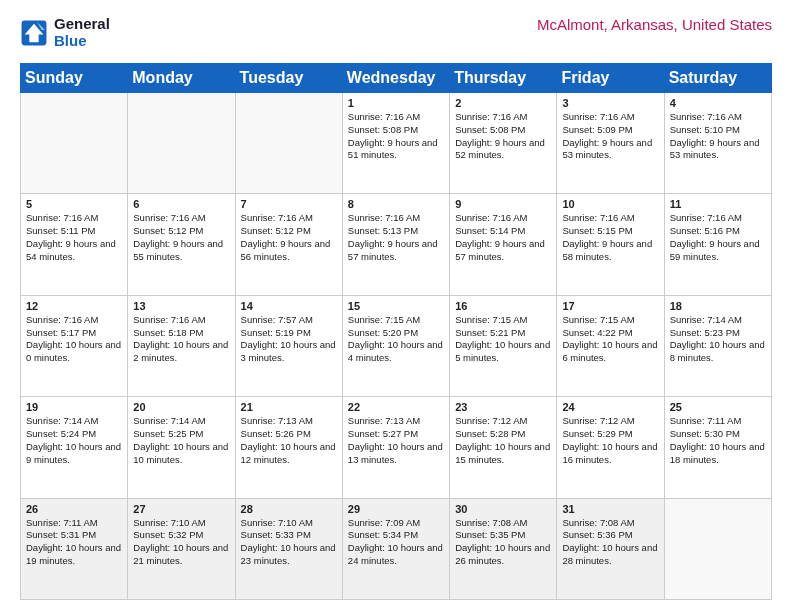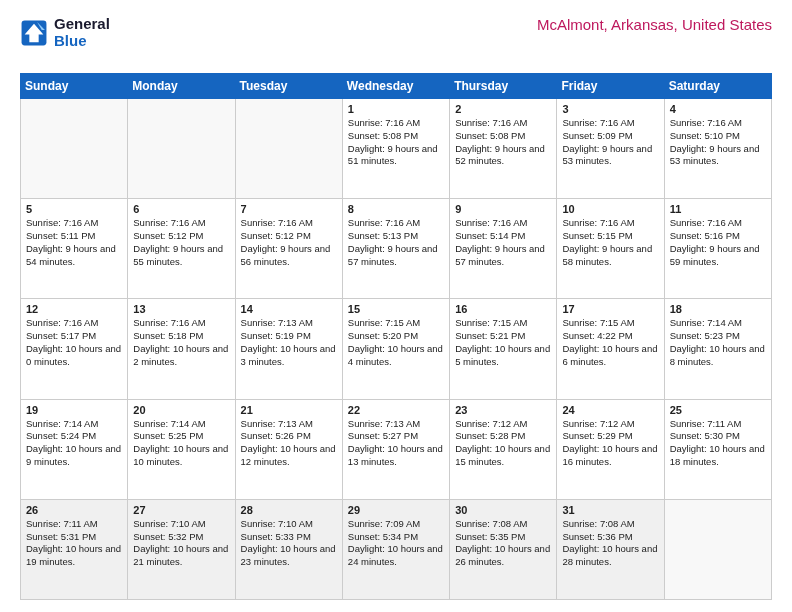--- a/index.html
+++ b/index.html
@@ -14,21 +14,21 @@
       width: 792px;
       height: 612px;
       padding: 16px 20px 12px 20px;
       display: flex;
       flex-direction: column;
     }
     .header {
       display: flex;
       justify-content: space-between;
       align-items: flex-start;
-      margin-bottom: 24px;
+      margin-bottom: 14px;
     }
     .logo {
       display: flex;
       align-items: center;
       gap: 6px;
     }
     .logo-text {
       font-size: 15px;
       font-weight: bold;
       color: #1a1a2e;
@@ -52,21 +52,21 @@
     }
     .calendar-table {
       width: 100%;
       border-collapse: collapse;
       flex: 1;
       table-layout: fixed;
     }
     .calendar-table th {
       background: #1565c0;
       color: #fff;
-      font-size: 12px;
+      font-size: 16px;
       font-weight: bold;
       padding: 5px 4px;
       text-align: left;
       border: 1px solid #1565c0;
     }
     .calendar-table td {
       border: 1px solid #ccc;
       vertical-align: top;
       padding: 4px 5px;
       font-size: 10px;
@@ -220,21 +220,21 @@
           </td>
           <td>
             <div class="day-number">13</div>
             <div class="day-info">Sunrise: 7:16 AM
 Sunset: 5:18 PM
 Daylight: 10 hours
 and 2 minutes.</div>
           </td>
           <td>
             <div class="day-number">14</div>
-            <div class="day-info">Sunrise: 7:13 AM
+            <div class="day-info">Sunrise: 7:57 AM
 Sunset: 5:19 PM
 Daylight: 10 hours
 and 3 minutes.</div>
           </td>
           <td>
             <div class="day-number">15</div>
             <div class="day-info">Sunrise: 7:15 AM
 Sunset: 5:20 PM
 Daylight: 10 hours
 and 4 minutes.</div>

